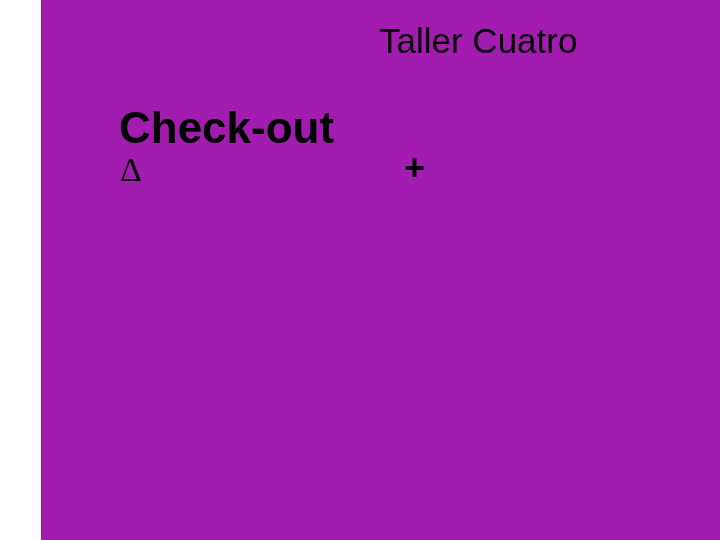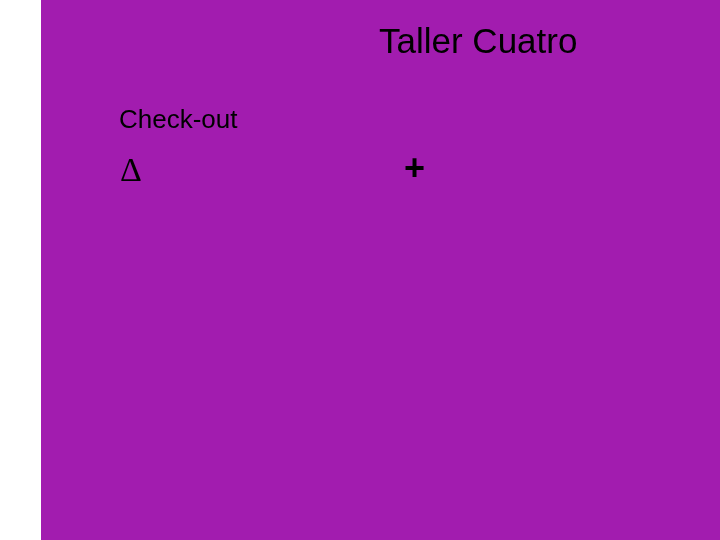--- a/index.html
+++ b/index.html
@@ -25,22 +25,22 @@
     font-size: 35px;
     font-weight: 400;
     line-height: 1;
     white-space: nowrap;
     color: #000000;
   }
   .body-heading {
     position: absolute;
     left: 78px;
     top: 106px;
-    font-size: 26px;
-    font-weight: 400;
+    font-size: 44px;
+    font-weight: 700;
     line-height: 1;
     white-space: nowrap;
     color: #000000;
   }
   .delta-symbol {
     position: absolute;
     left: 79px;
     top: 153px;
     font-family: "Liberation Serif", serif;
     font-size: 34px;

